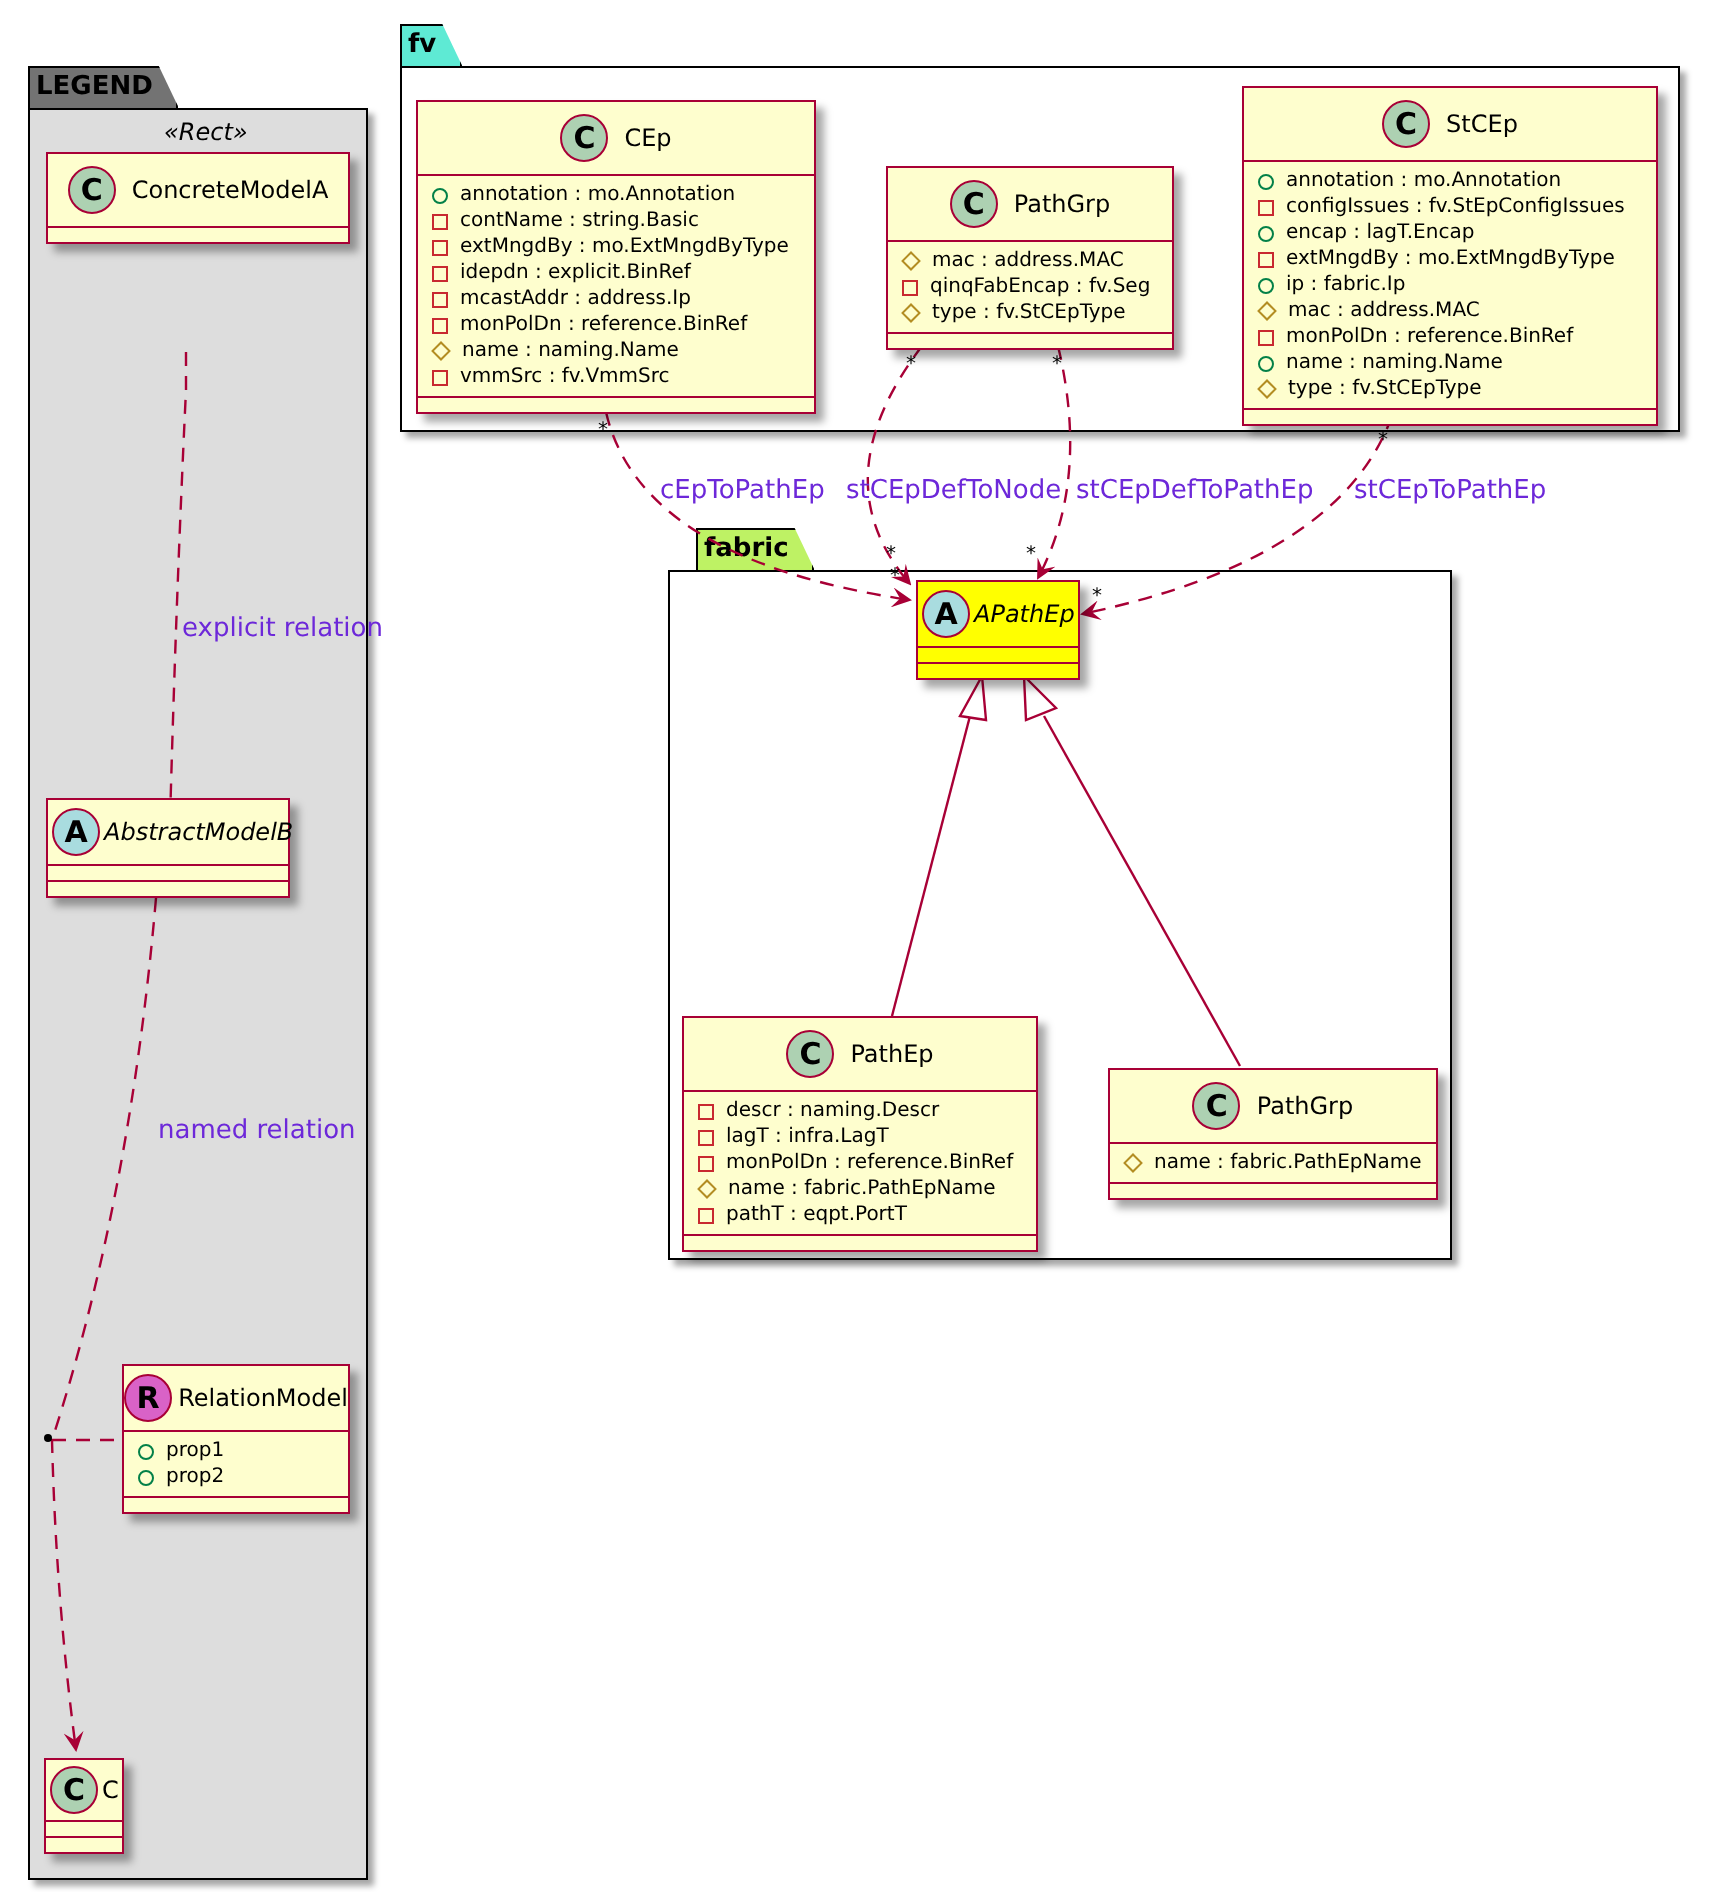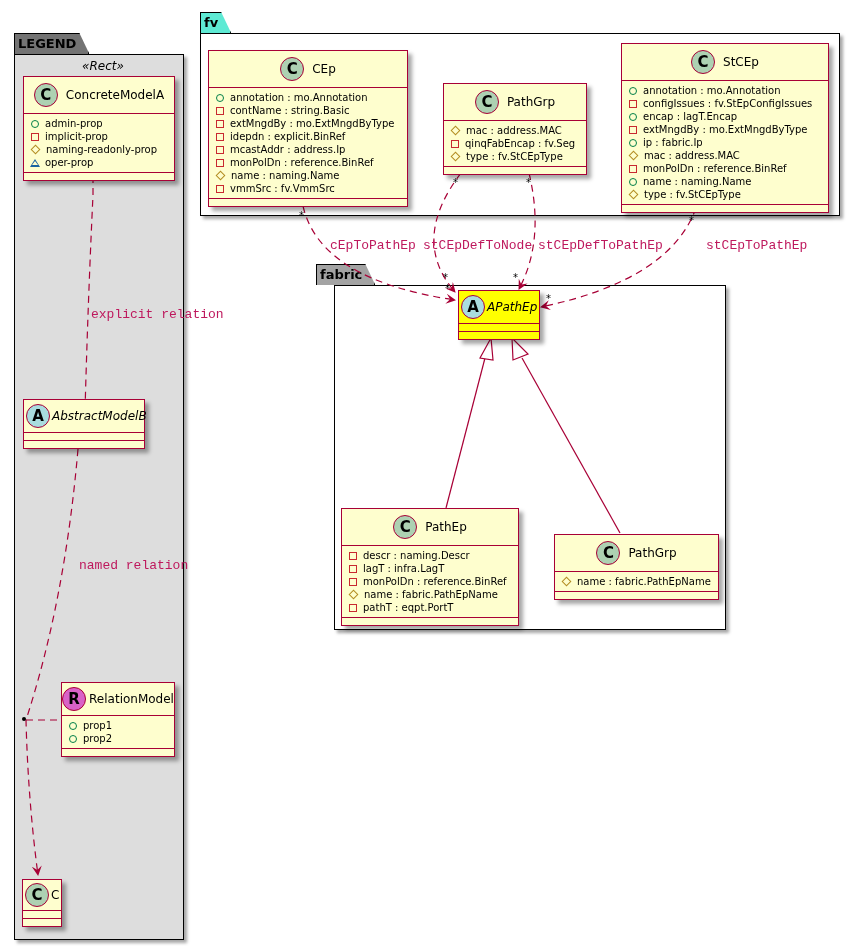--- a/index.html
+++ b/index.html
@@ -25,36 +25,36 @@
   .attr { display:flex; align-items:center; gap:5px; line-height:13px; white-space:nowrap; }
   .vis { width:9px; height:9px; flex:0 0 auto; display:inline-block; position:relative; }
   .vis.pub { border:1.2px solid #038048; border-radius:50%; width:6px; height:6px; margin:0 1px; }
   .vis.priv { border:1.2px solid #c82930; width:6px; height:6px; margin:0 1px; }
   .vis.prot { border:1.2px solid #b38d22; width:5px; height:5px; transform:rotate(45deg); margin:0 2px; }
   .vis.pkgv { width:0; height:0; border-left:5px solid transparent; border-right:5px solid transparent;
               border-bottom:8px solid #1963a0; position:relative; }
   .vis.pkgv::after { content:""; position:absolute; left:-3px; top:2.5px; border-left:3px solid transparent;
               border-right:3px solid transparent; border-bottom:4.5px solid #fefece; }
   .empty { height:7px; }
-  .lbl { position:absolute; font-size:13px; color:#be185d; white-space:nowrap;font-family:Liberation Mono, monospace; }
+  .lbl { position:absolute; font-size:13px; color:#6d28d9; white-space:nowrap; }
   .star { position:absolute; font-size:10px; color:#000; }
   svg.edges { position:absolute; left:0; top:0; }
   .stereo { position:absolute; font-size:12px; font-style:italic; }
 </style>
 </head>
 <body>
 
 <div class="pkg-tab" style="left:14px; top:33px; background:#737373;">LEGEND</div>
 <div class="pkg" style="left:14px; top:54px; width:168px; height:884px; background:#dddddd;"></div>
 <div class="stereo" style="left:82px; top:59px;">«Rect»</div>
 
 <div class="pkg-tab" style="left:200px; top:12px; background:#5eead4;">fv</div>
 <div class="pkg" style="left:200px; top:33px; width:638px; height:181px; background:#fff;"></div>
 
-<div class="pkg-tab" style="left:316px; top:264px; background:#a3a3a3;">fabric</div>
+<div class="pkg-tab" style="left:348px; top:264px; background:#bef264;">fabric</div>
 <div class="pkg" style="left:334px; top:285px; width:390px; height:343px; background:#fff;"></div>
 
 <svg class="edges" width="859" height="946">
   <defs>
     <marker id="arr" markerWidth="10" markerHeight="10" refX="9" refY="5" orient="auto" markerUnits="userSpaceOnUse">
       <path d="M0,0 L10,5 L0,10 L4,5 Z" fill="#a80036"></path>
     </marker>
   </defs>
   <g stroke="#a80036" stroke-width="1.2" fill="none" stroke-dasharray="7,5">
     <path d="M93,176 L93,195 Q88,300 85,411" marker-end="url(#arr)"></path>
@@ -72,38 +72,20 @@
     <polygon points="512,338 513,360 528,354"></polygon>
   </g>
   <circle cx="24" cy="719" r="2" fill="#000"></circle>
 </svg>
 
 <div class="cls" style="left:23px; top:76px; width:150px;">
   <div class="cls-head">
       <span class="circ c">C</span>
       <span>ConcreteModelA</span>
     </div>
-  <div class="attrs">
-    <div class="attr">
-        <span class="vis pub"></span>
-        <span>admin-prop</span>
-      </div>
-    <div class="attr">
-        <span class="vis priv"></span>
-        <span>implicit-prop</span>
-      </div>
-    <div class="attr">
-        <span class="vis prot"></span>
-        <span>naming-readonly-prop</span>
-      </div>
-    <div class="attr">
-        <span class="vis pkgv"></span>
-        <span>oper-prop</span>
-      </div>
-  </div>
   <div class="empty"></div>
 </div>
 
 <div class="cls" style="left:23px; top:399px; width:120px;">
   <div class="cls-head" style="justify-content:flex-start; gap:2px; padding:4px 2px;">
       <span class="circ a">A</span>
       <span class="ital">AbstractModelB</span>
     </div>
   <div class="empty" style="border-bottom:1.5px solid #a80036;"></div>
   <div class="empty"></div>
@@ -298,21 +280,21 @@
         <span class="vis prot"></span>
         <span>name : fabric.PathEpName</span>
       </div>
   </div>
   <div class="empty"></div>
 </div>
 
 <div class="lbl" style="left:330px; top:238px;">cEpToPathEp</div>
 <div class="lbl" style="left:423px; top:238px;">stCEpDefToNode</div>
 <div class="lbl" style="left:538px; top:238px;text-align:right;">stCEpDefToPathEp</div>
-<div class="lbl" style="left:677px; top:238px;margin-left:29px;">stCEpToPathEp</div>
+<div class="lbl" style="left:677px; top:238px;">stCEpToPathEp</div>
 
 <div class="star" style="left:299px; top:210px;">*</div>
 <div class="star" style="left:445px; top:283px;">*</div>
 <div class="star" style="left:443px; top:272px;">*</div>
 <div class="star" style="left:453px; top:177px;">*</div>
 <div class="star" style="left:513px; top:272px;">*</div>
 <div class="star" style="left:526px; top:177px;">*</div>
 <div class="star" style="left:546px; top:293px;">*</div>
 <div class="star" style="left:689px; top:215px;">*</div>
 

